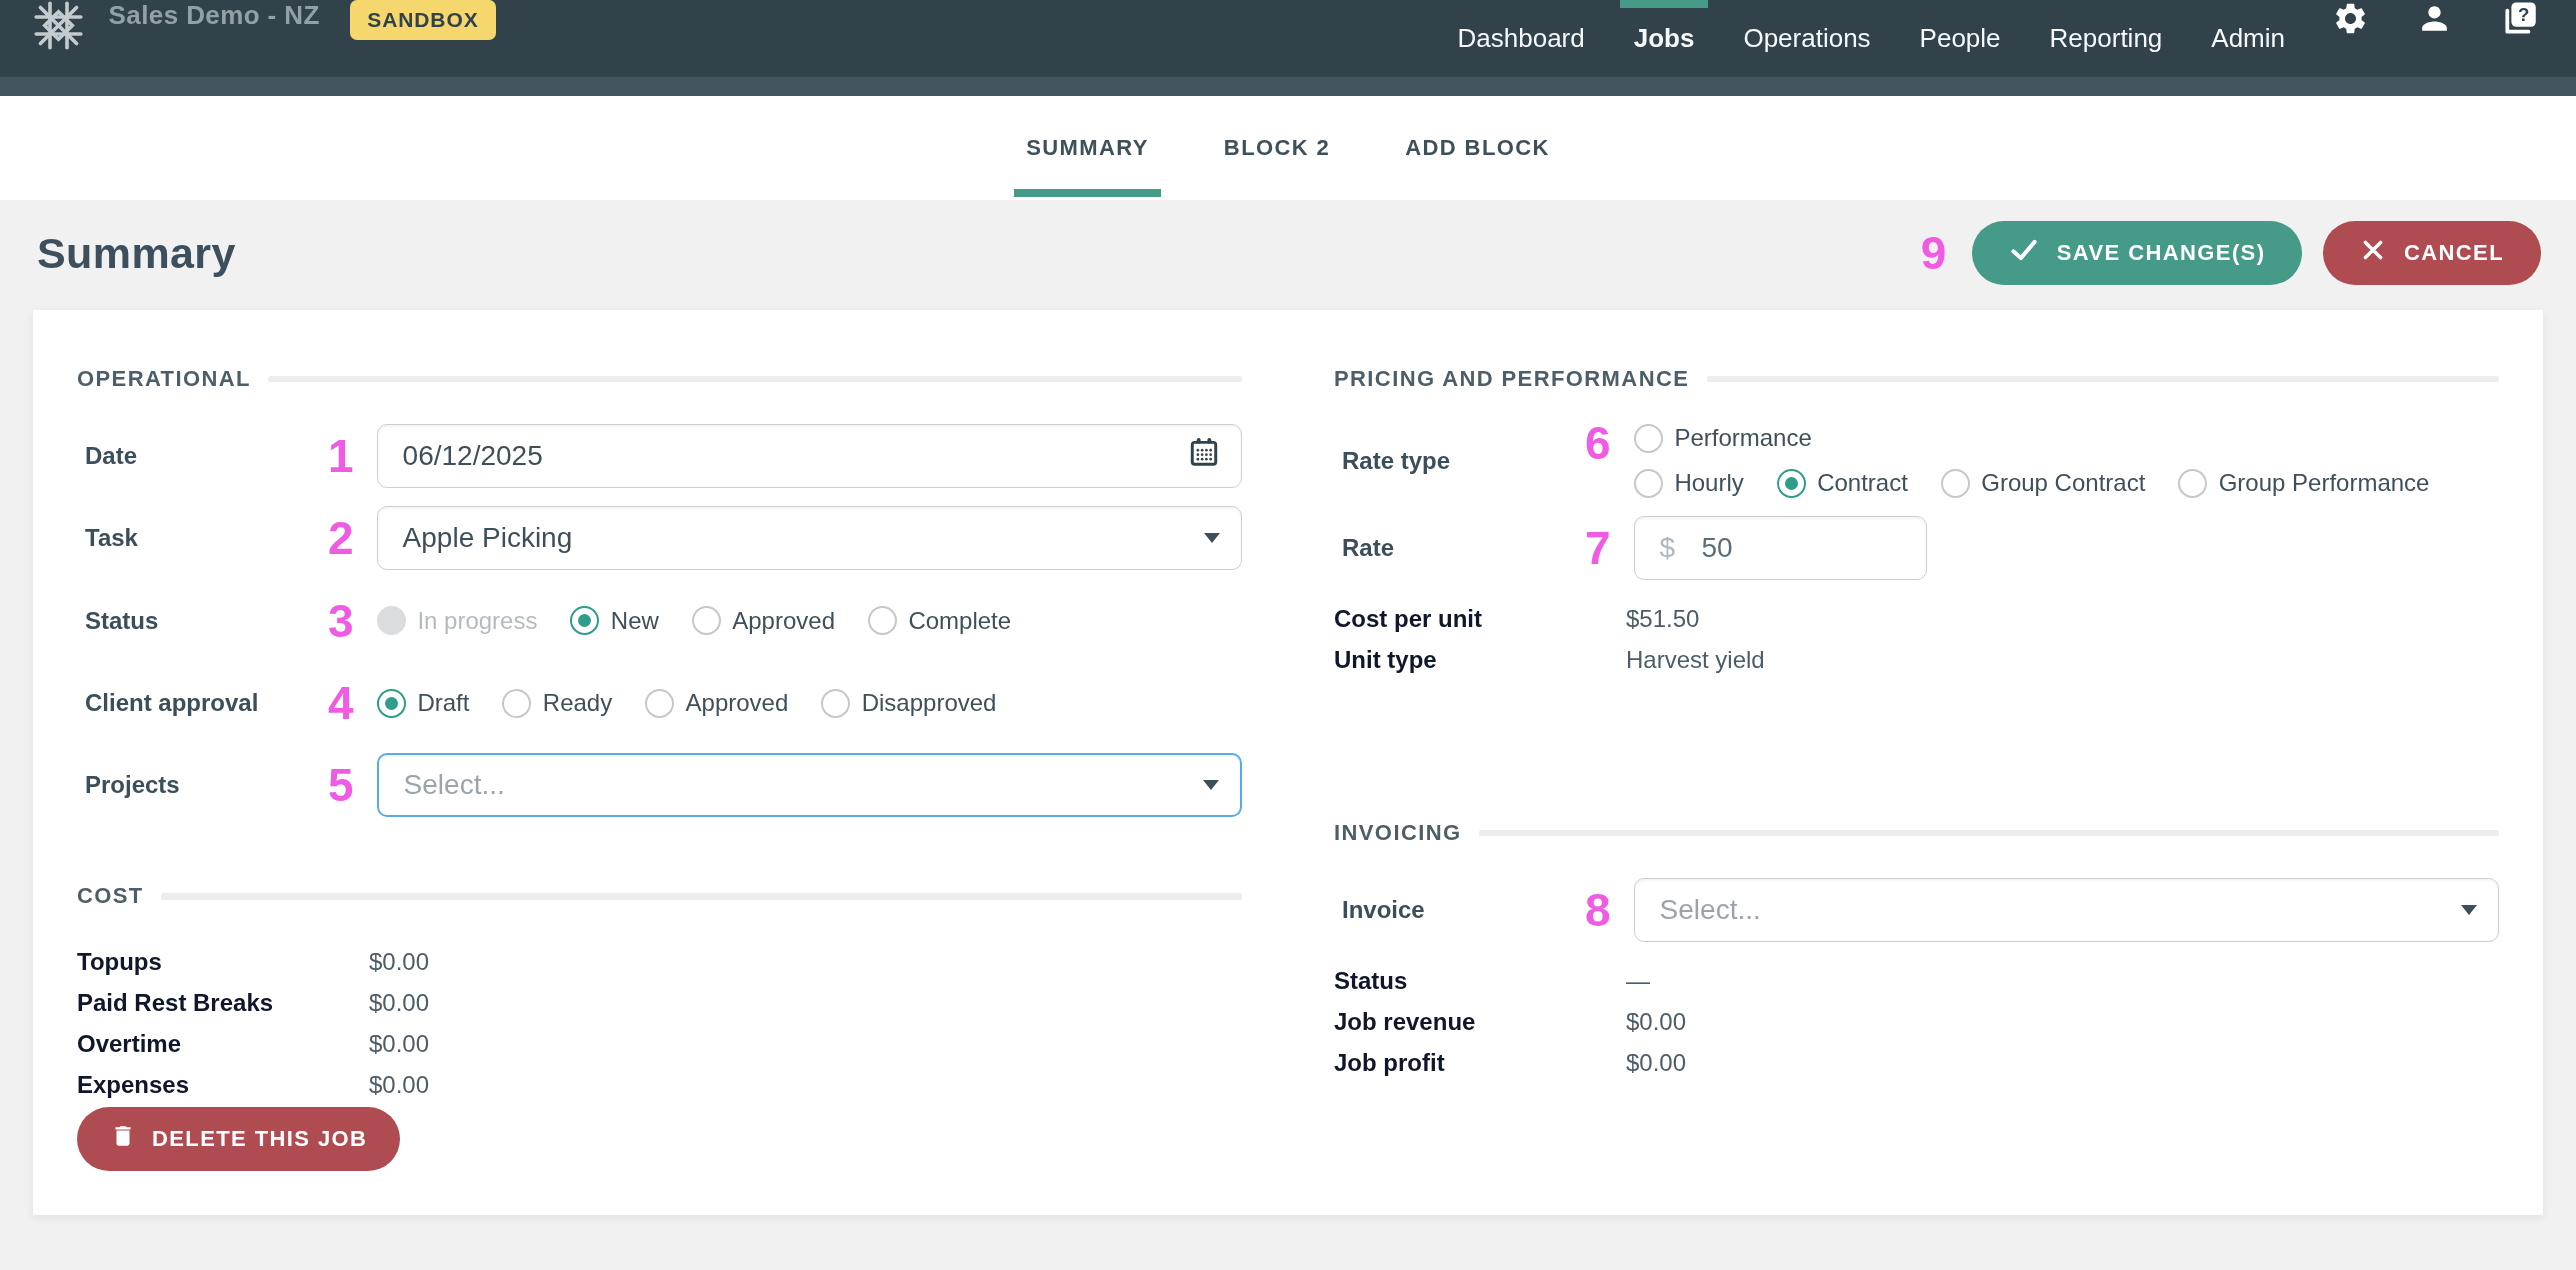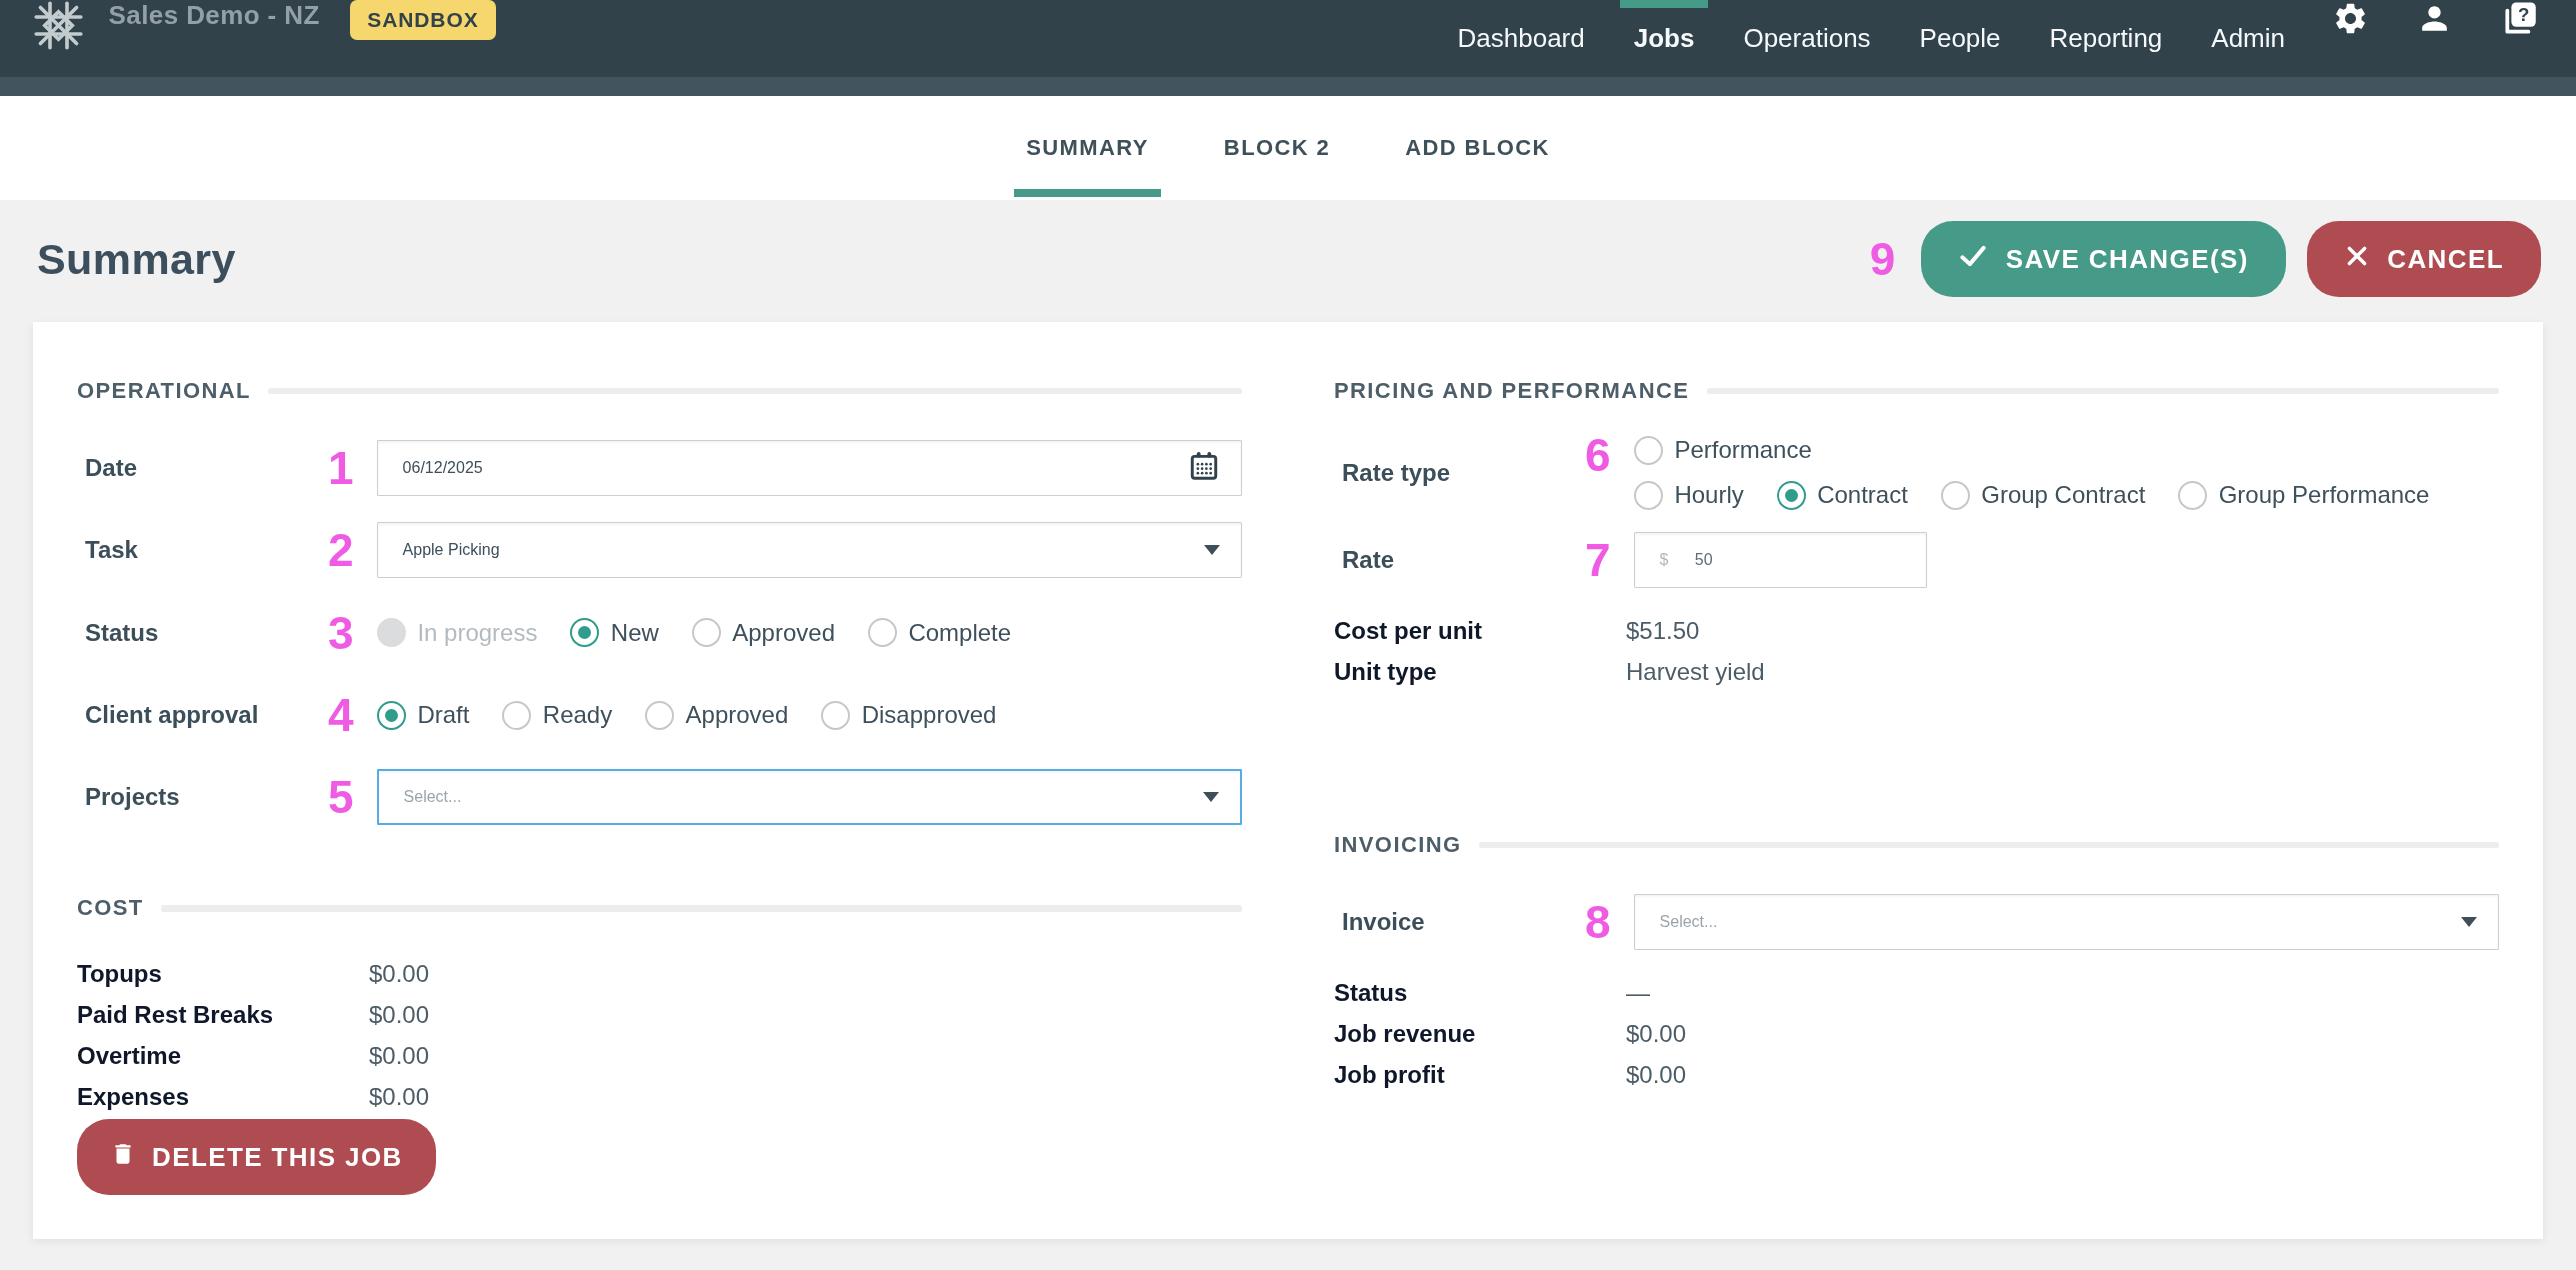--- a/index.html
+++ b/index.html
@@ -28,33 +28,33 @@
   
   .tabbar{height:104px;background:#fff;display:flex;justify-content:center;align-items:stretch;gap:75px;}
   .tab{position:relative;display:flex;align-items:center;font-size:22px;font-weight:bold;letter-spacing:1.4px;color:#3e5059;cursor:pointer;}
   .tab.active::after{content:"";position:absolute;left:-12.3px;right:-12.3px;bottom:3.5px;height:8px;background:var(--accent);}
   
   .page-head{display:flex;justify-content:space-between;align-items:center;padding:21px 35px 24.6px 37px;}
   .page-title{margin:0;font-size:43px;font-weight:bold;color:#3d4f5c;letter-spacing:0.4px;}
   .head-actions{display:flex;align-items:center;}
   .annot{font-size:46px;font-weight:bold;color:var(--annotation);line-height:1;}
   .head-actions .annot{margin-right:26px;}
-  .btn{display:inline-flex;align-items:center;gap:17.5px;height:76px;border:none;border-radius:32px;padding:0 37px;color:#fff;font-weight:bold;font-size:26px;letter-spacing:1.4px;font-family:inherit;cursor:pointer;}
+  .btn{display:inline-flex;align-items:center;gap:17.5px;height:64px;border:none;border-radius:32px;padding:0 37px;color:#fff;font-weight:bold;font-size:22px;letter-spacing:1.4px;font-family:inherit;cursor:pointer;}
   .btn-save{background:var(--accent);}
   .btn-cancel{background:var(--danger);margin-left:21px;}
   
   .card{margin:0 33px;background:#fff;box-shadow:0 2.6px 8.8px rgba(0,0,0,.08);padding:42px 44px 44px 44px;display:grid;grid-template-columns:1fr 1fr;column-gap:92px;align-items:start;}
   .sec-head{display:flex;align-items:center;margin:14px 0 32px 0;}
   .sec-title{font-size:22px;font-weight:bold;letter-spacing:1.4px;color:#4d5e69;white-space:nowrap;}
   .sec-head.danger .sec-title{color:var(--danger-text);}
   .sec-line{flex:1;height:6.1px;background:#ededee;margin-left:17.5px;border-radius:2.6px;}
   .frow{display:flex;align-items:center;min-height:64px;margin-bottom:18.4px;margin-left:8px;}
   .flabel{flex:0 0 243px;font-size:24px;font-weight:bold;color:#3c4e59;}
   .frow .annot{flex:0 0 49px;}
-  .control{flex:1;height:56px;border:1.8px solid #cdced0;border-radius:1px;background:#fff;display:flex;align-items:center;justify-content:space-between;padding:0 21px 0 24.6px;font-size:16px;color:#3e4f5a;box-shadow:inset 0 1.8px 2.6px rgba(0,0,0,.05);cursor:pointer;gap:14px;}
+  .control{flex:1;height:64px;border:1.8px solid #cdced0;border-radius:10px;background:#fff;display:flex;align-items:center;justify-content:space-between;padding:0 21px 0 24.6px;font-size:28px;color:#3e4f5a;box-shadow:inset 0 1.8px 2.6px rgba(0,0,0,.05);cursor:pointer;gap:14px;}
   .control.focus{border:2.6px solid var(--focus);}
   .placeholder{color:#99a4ac;}
   .caret{width:0;height:0;border-left:8.8px solid transparent;border-right:8.8px solid transparent;border-top:10.5px solid #3e4f5a;flex:0 0 auto;}
   .rate-input{flex:0 0 293px;justify-content:flex-start;}
   .currency{color:#aeb8be;margin-right:12.3px;}
   .rate-value{color:#5c6d77;}
   .options-stack{display:flex;flex-direction:column;gap:16px;flex:1;}
   .options{display:flex;align-items:center;gap:33px;flex-wrap:wrap;}
   .radio-opt{display:inline-flex;align-items:center;gap:11.4px;cursor:pointer;}
   .rcirc{width:29px;height:29px;border-radius:50%;border:2.6px solid #c5c8ca;background:#fff;display:flex;align-items:center;justify-content:center;flex:0 0 auto;}

